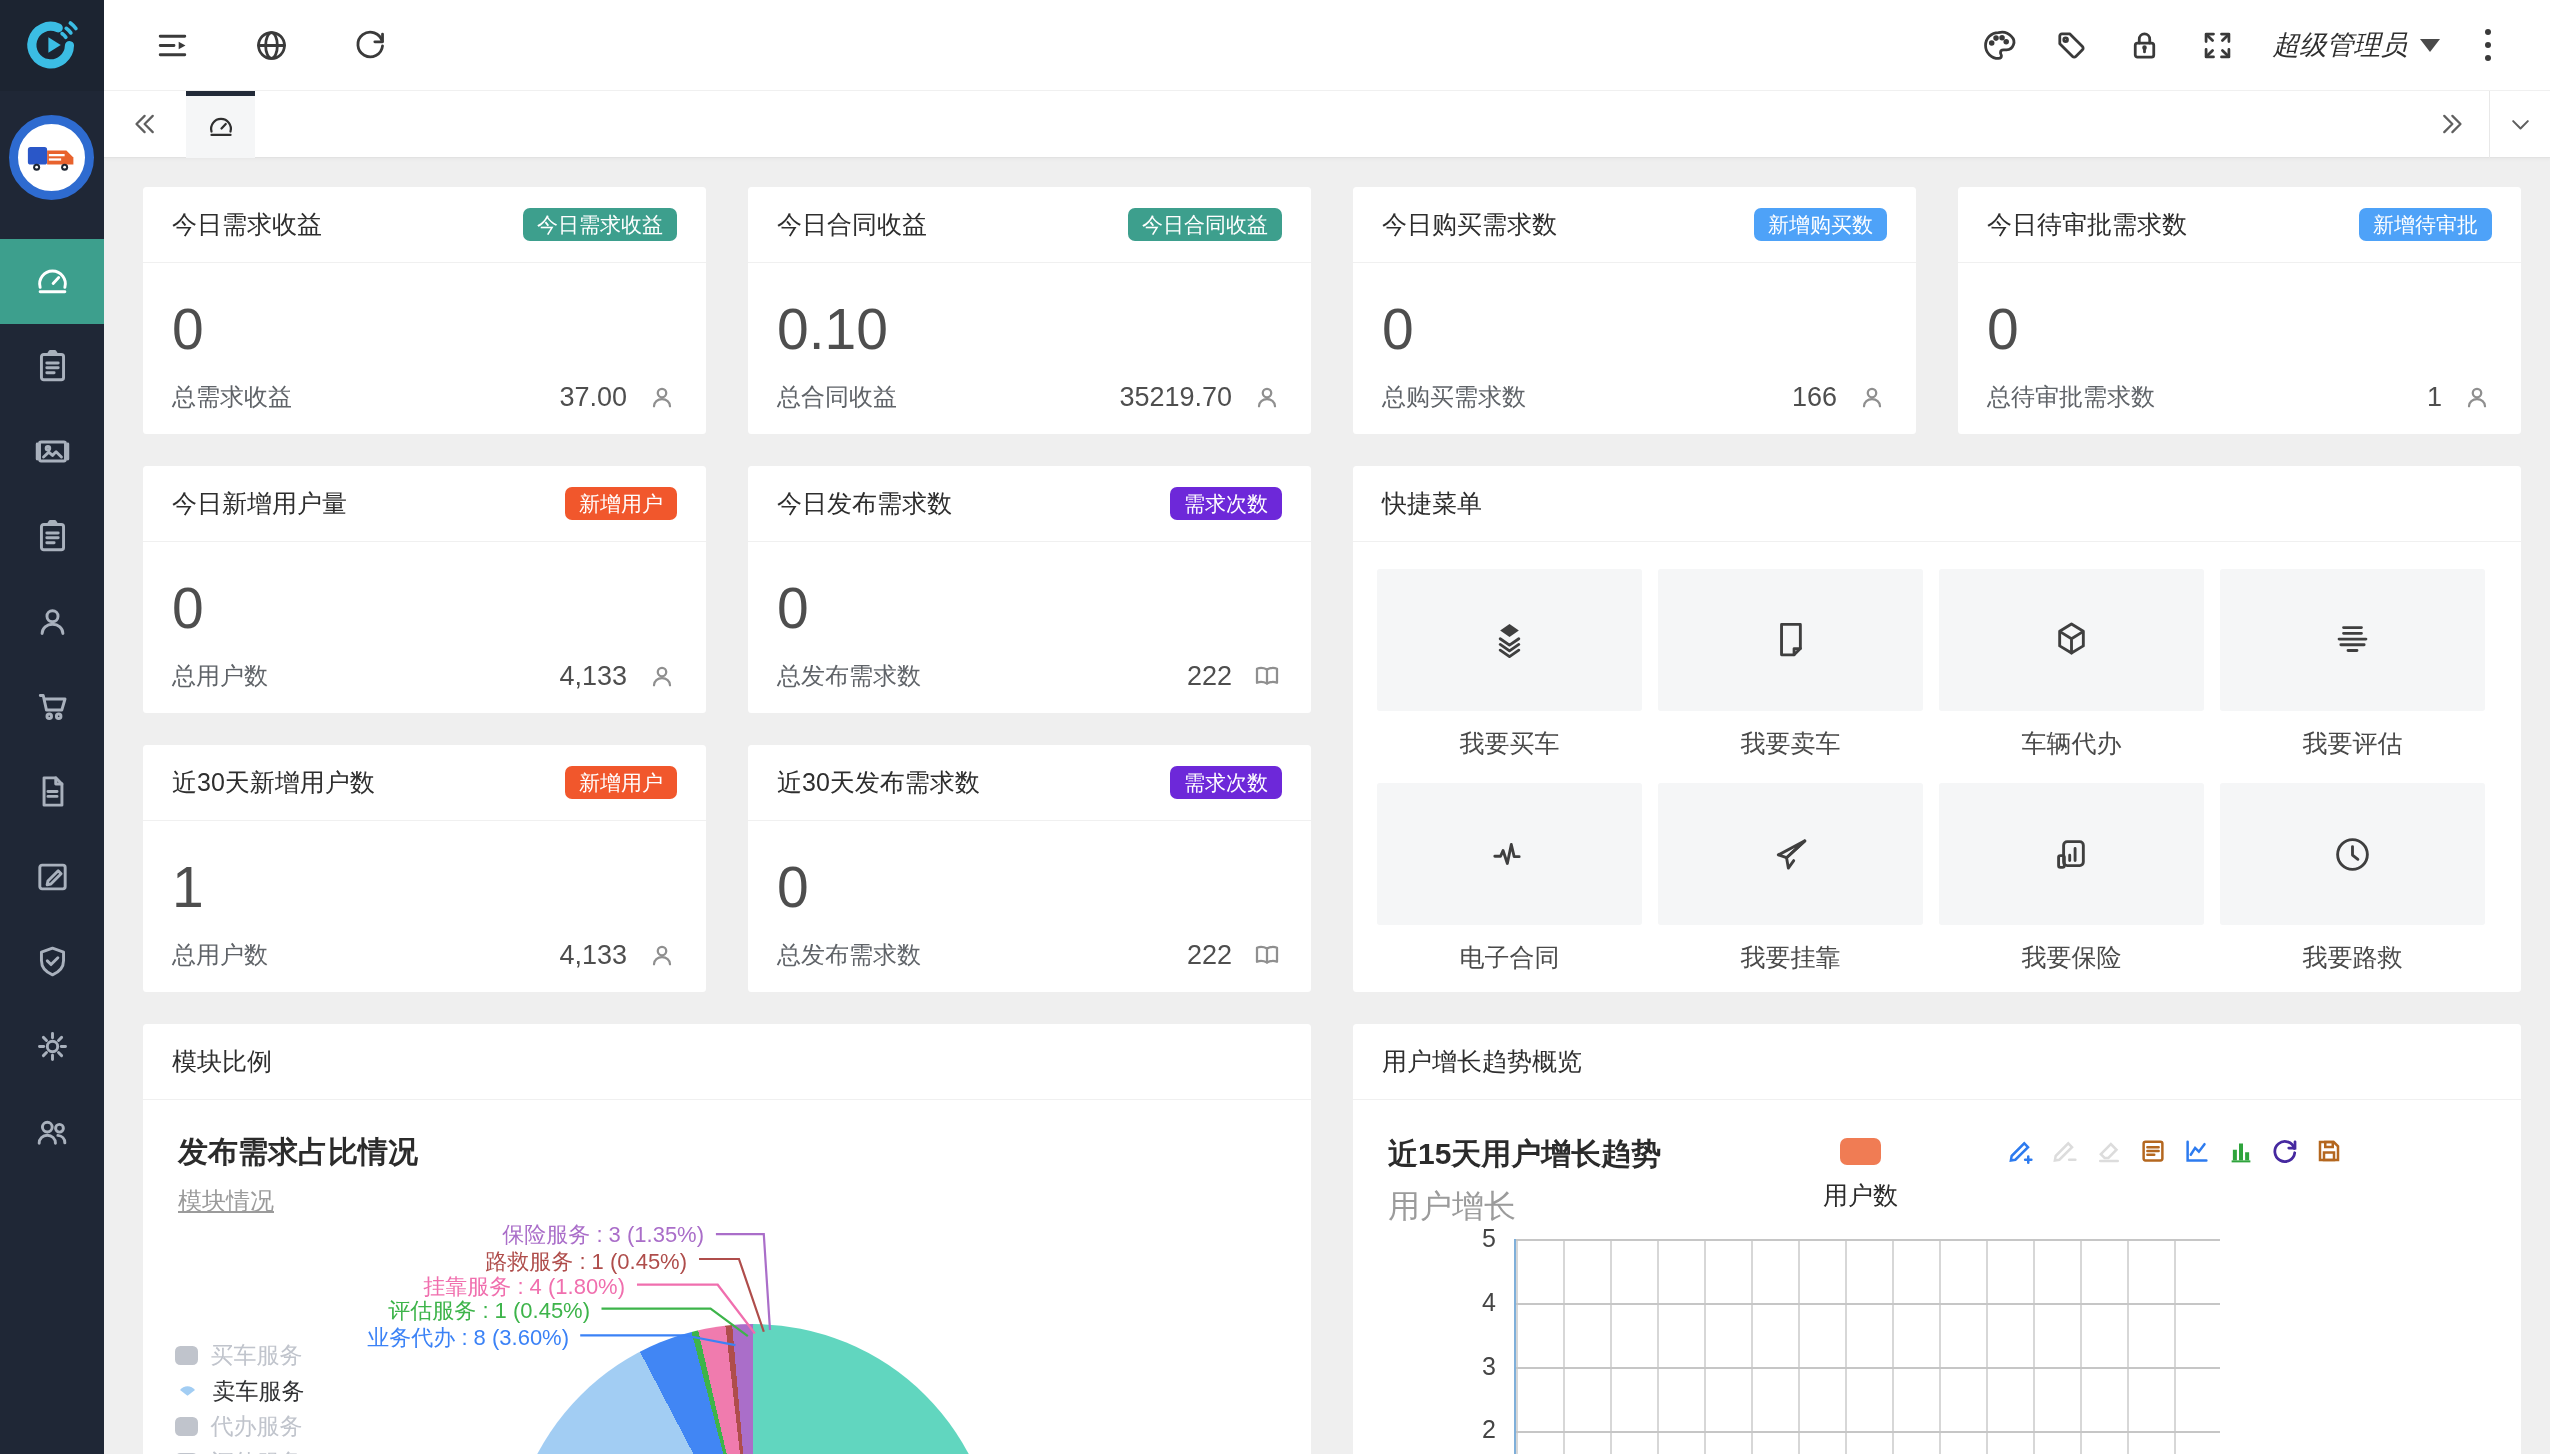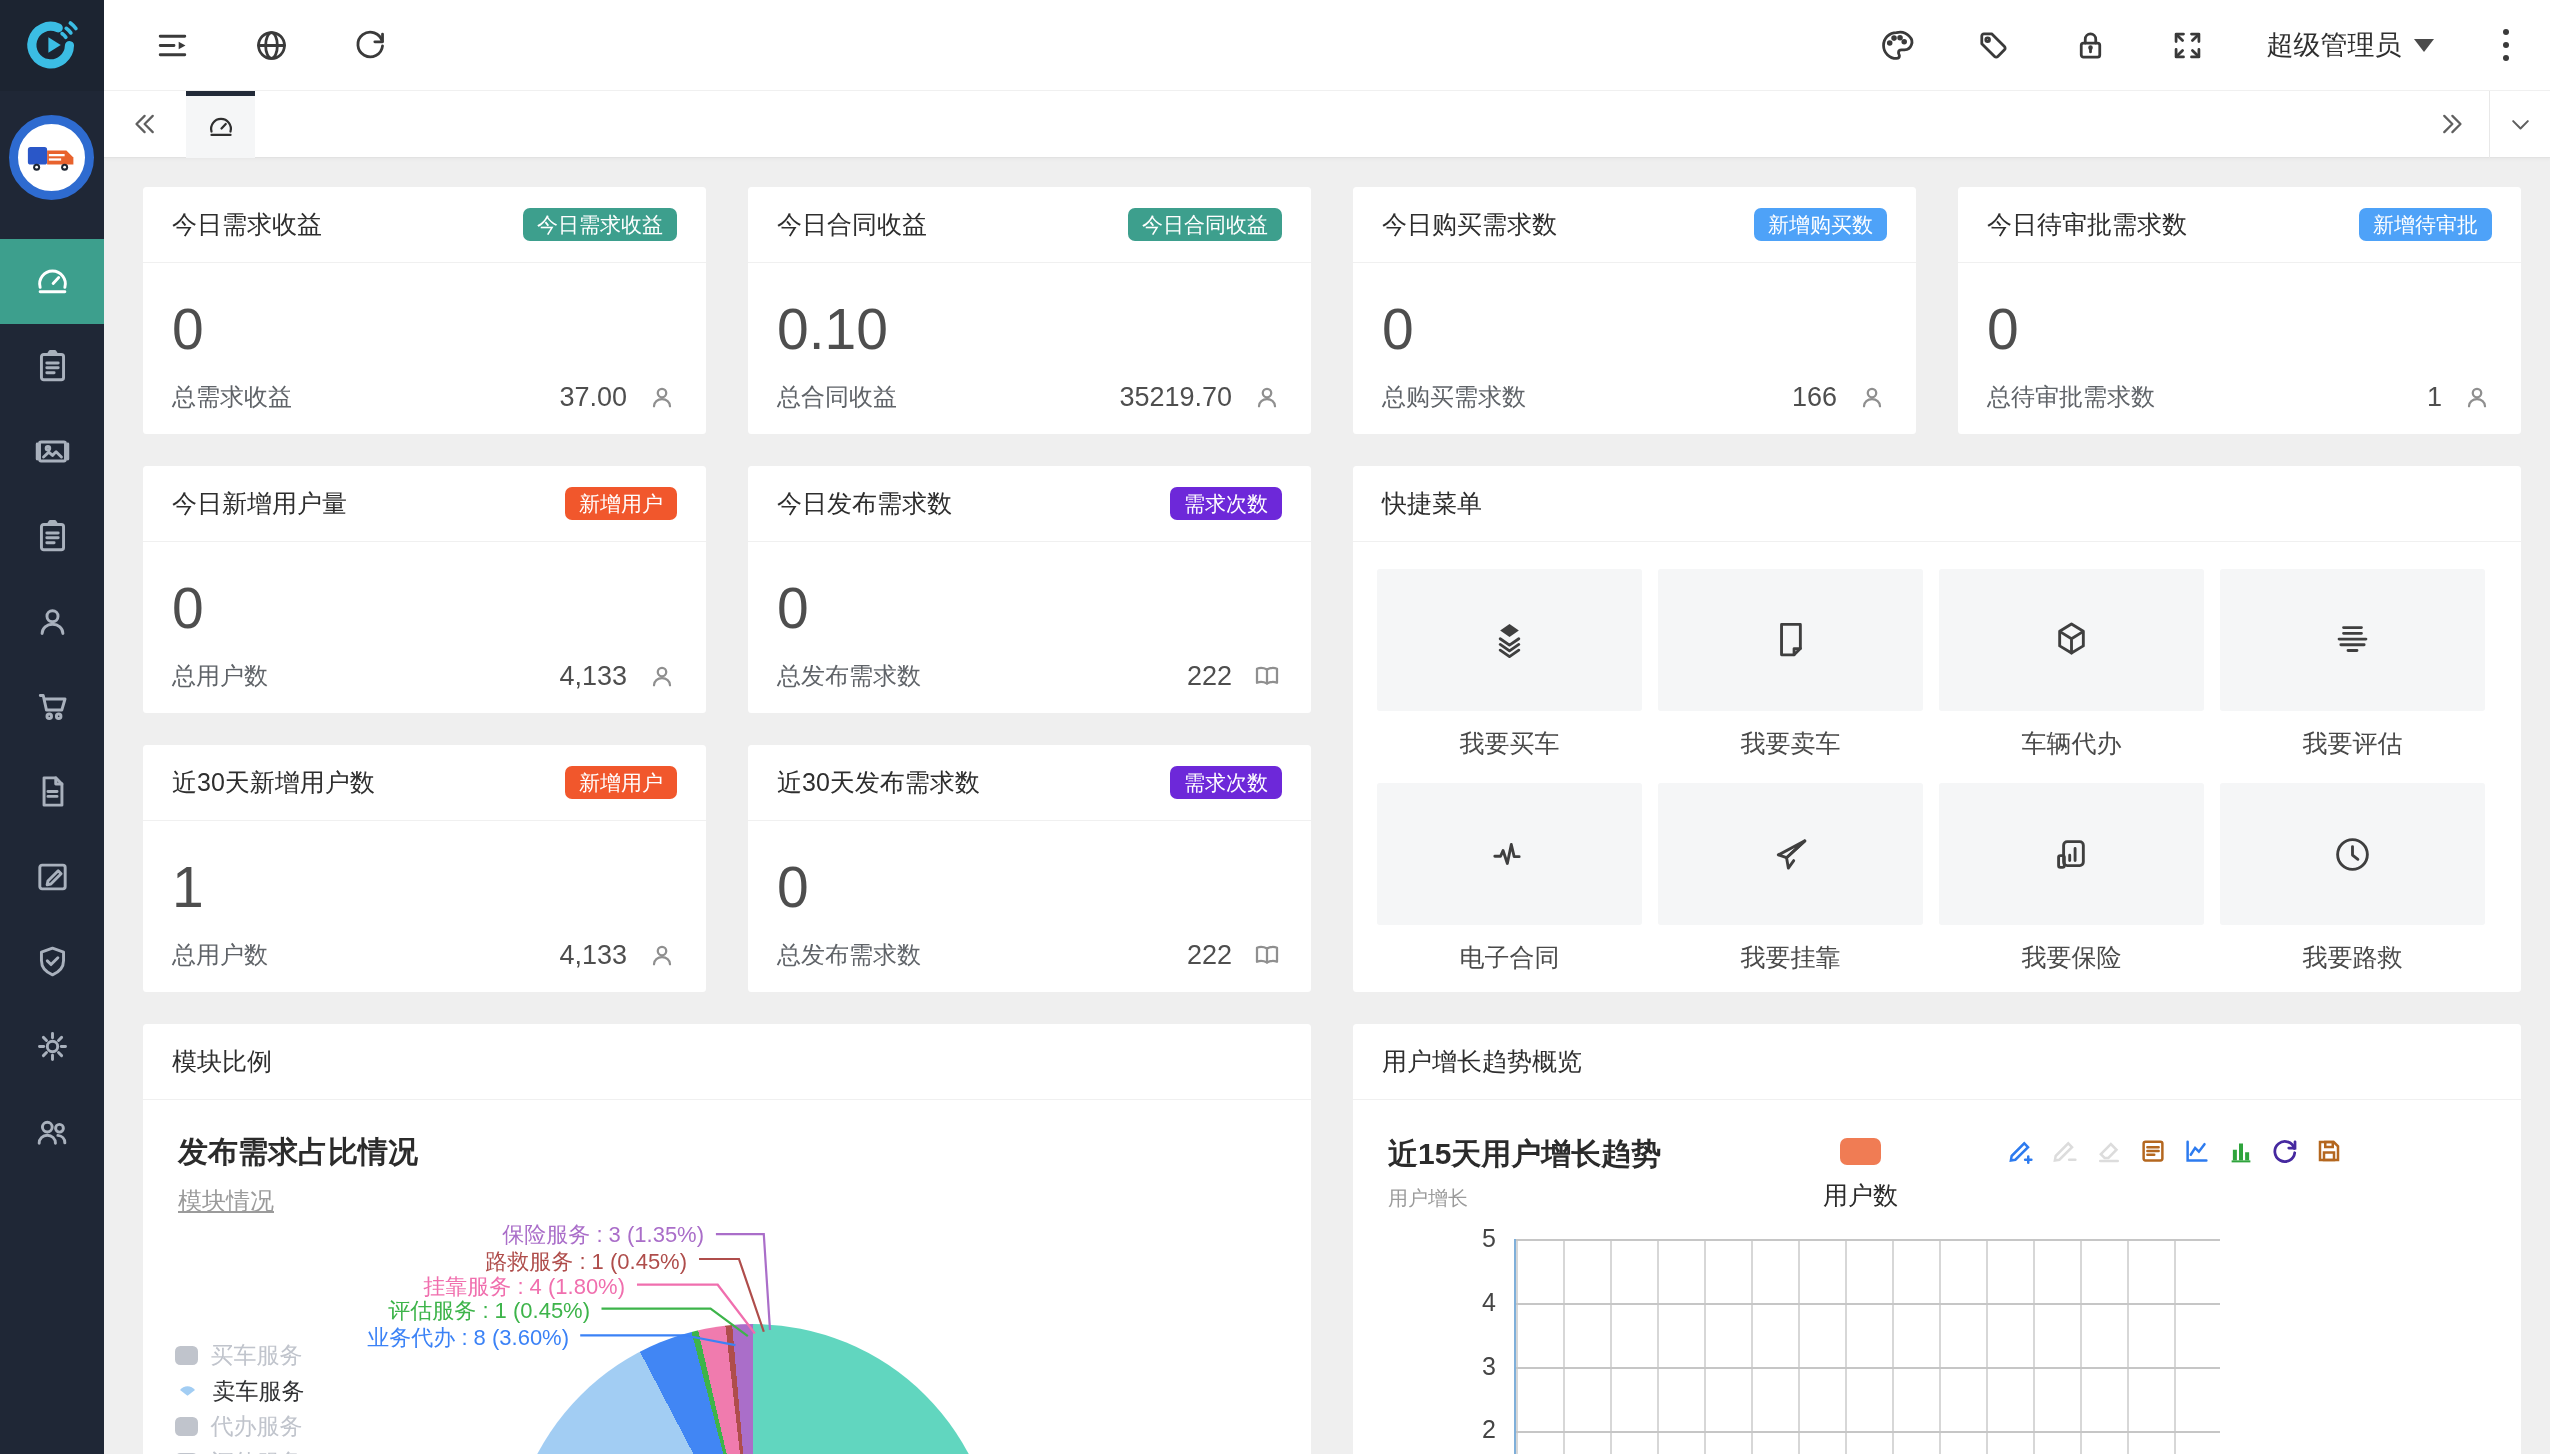--- a/index.html
+++ b/index.html
@@ -14,21 +14,21 @@
                   background:#fff; border:9.8px solid #2e6bd0; display:flex; align-items:center; justify-content:center; }
   .nav { position:absolute; top:239px; left:0; width:104px; }
   .nav-item { width:104px; height:85px; display:flex; align-items:center; justify-content:center; color:#a9b1bd; cursor:pointer; }
   .nav-item.active { background:#3d9f8d; color:#ffffff; }
   .nav-item svg { width:39px; height:39px; }
 
   
   .topbar { position:absolute; left:104px; top:0; width:2447px; height:91px; background:#fff;
             display:flex; align-items:center; border-bottom:0.9px solid #f0f0f0; z-index:20; }
   .topbar .left { display:flex; align-items:center; gap:62px; padding-left:50px; color:#3a3a3a; }
-  .topbar .right { margin-left:auto; display:flex; align-items:center; gap:60px; padding-right:33px; color:#3a3a3a; }
+  .topbar .right { margin-left:auto; display:flex; align-items:center; gap:36px; padding-right:51px; color:#3a3a3a;font-style:italic; }
   .tb-icon { width:37px; height:37px; cursor:pointer; display:block; }
   .user-menu { display:flex; align-items:center; gap:12.4px; cursor:pointer; }
   .user-menu .name { font-size:27px; color:#2f2f2f; }
   .caret { width:0; height:0; border-left:10.6px solid transparent; border-right:10.6px solid transparent; border-top:13.3px solid #4a4a4a; }
   .kebab { display:flex; flex-direction:column; gap:7px; padding:5.3px 9px; cursor:pointer; }
   .kebab i { width:6.2px; height:6.2px; border-radius:50%; background:#3a3a3a; }
 
   
   .tabbar { position:absolute; left:104px; top:91px; width:2447px; height:67px; background:#fff;
             border-bottom:0.9px solid #e2e2e2; box-shadow:0 1.8px 3.5px rgba(0,0,0,.04); display:flex; align-items:center; z-index:19; }
@@ -86,21 +86,21 @@
   .pl-item span { font-size:23px; color:#c0c4cc; }
   .pl-item.active span { color:#303133; }
 
   
   .g-title { position:absolute; left:35px; top:110px; font-size:30px; font-weight:bold; color:#2b2b2b; }
   .g-legend { position:absolute; left:470px; top:114px; display:flex; align-items:center; gap:14px; cursor:pointer;flex-direction:column; }
   .g-swatch { width:41px; height:27px; border-radius:7px; background:#f07c54; }
   .g-legend span { font-size:25px; color:#2b2b2b; }
   .g-tools { position:absolute; right:177px; top:112px; display:flex; align-items:center; gap:14px; }
   .g-tools svg { width:30px; height:30px; cursor:pointer; display:block; }
-  .g-ylabel { position:absolute; left:35px; top:161px; font-size:20px; color:#9b9b9b; }
+  .g-ylabel { position:absolute; left:35px; top:161px; font-size:32px; color:#9b9b9b; }
   .g-tick { position:absolute; width:106px; text-align:right; font-size:25px; color:#454545; left:37px; }
   .g-grid { position:absolute; left:161px; top:215px; width:706px; height:355px;
             border-left:2.7px solid #7fafd9;
             background:
               repeating-linear-gradient(to bottom,#c6c6c6 0 1.8px,transparent 1.8px 64px),
               repeating-linear-gradient(to right,#d7d7d7 0 1.8px,transparent 1.8px 47px); }
 
   svg.ic { fill:none; stroke:currentColor; stroke-width:1.8; stroke-linecap:round; stroke-linejoin:round; }
 </style>
 </head>

